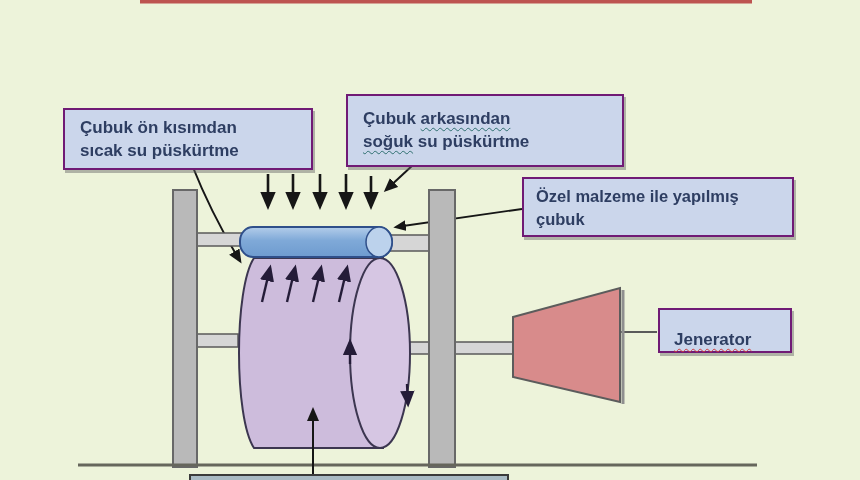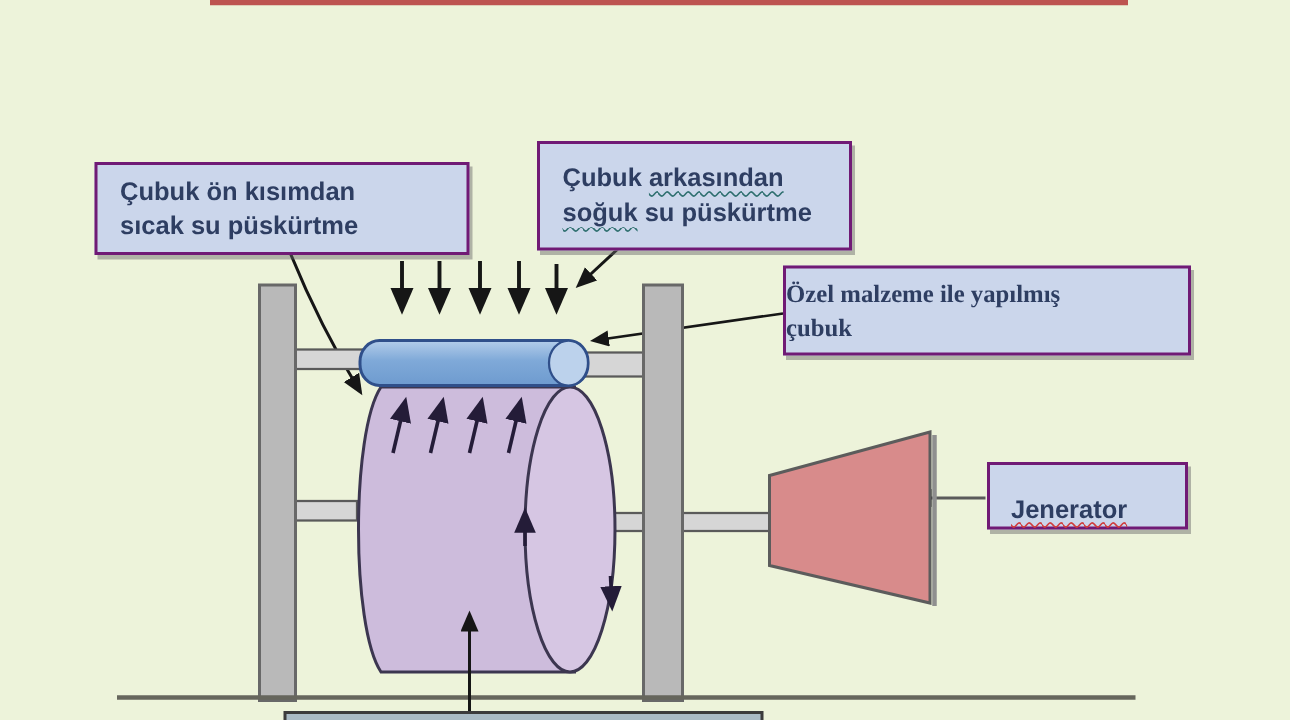--- a/index.html
+++ b/index.html
@@ -17,22 +17,22 @@
     background:#cbd6eb;
     border:2px solid #701a75;
     box-shadow:2px 3px 0 rgba(100,100,100,.45);
     color:#2e3e62;
     font-weight:bold;
     font-size:17px;
     line-height:1.38;
     padding:6px 8px 4px 15px;
   }
   .lbl-front{left:63px;top:108px;width:250px;height:62px;}
-  .lbl-back{left:358px;top:94px;width:210px;height:73px;padding-top:11px;}
-  .lbl-rod{left:522px;top:177px;width:272px;height:60px;padding-left:0;font-size:16.5px;font-family:Liberation Serif, serif;}
+  .lbl-back{left:346px;top:94px;width:278px;height:73px;padding-top:11px;}
+  .lbl-rod{left:522px;top:177px;width:272px;height:60px;padding-left:12px;font-size:16.5px;}
   .lbl-gen{left:658px;top:308px;width:134px;height:45px;display:flex;align-items:flex-end;padding:0 0 0 14px;}
   .wavy-teal{
     text-decoration-line:underline;
     text-decoration-style:wavy;
     text-decoration-color:#2e6f6f;
     text-decoration-thickness:1px;
     text-underline-offset:3px;
   }
   .wavy-red{
     text-decoration-line:underline;

